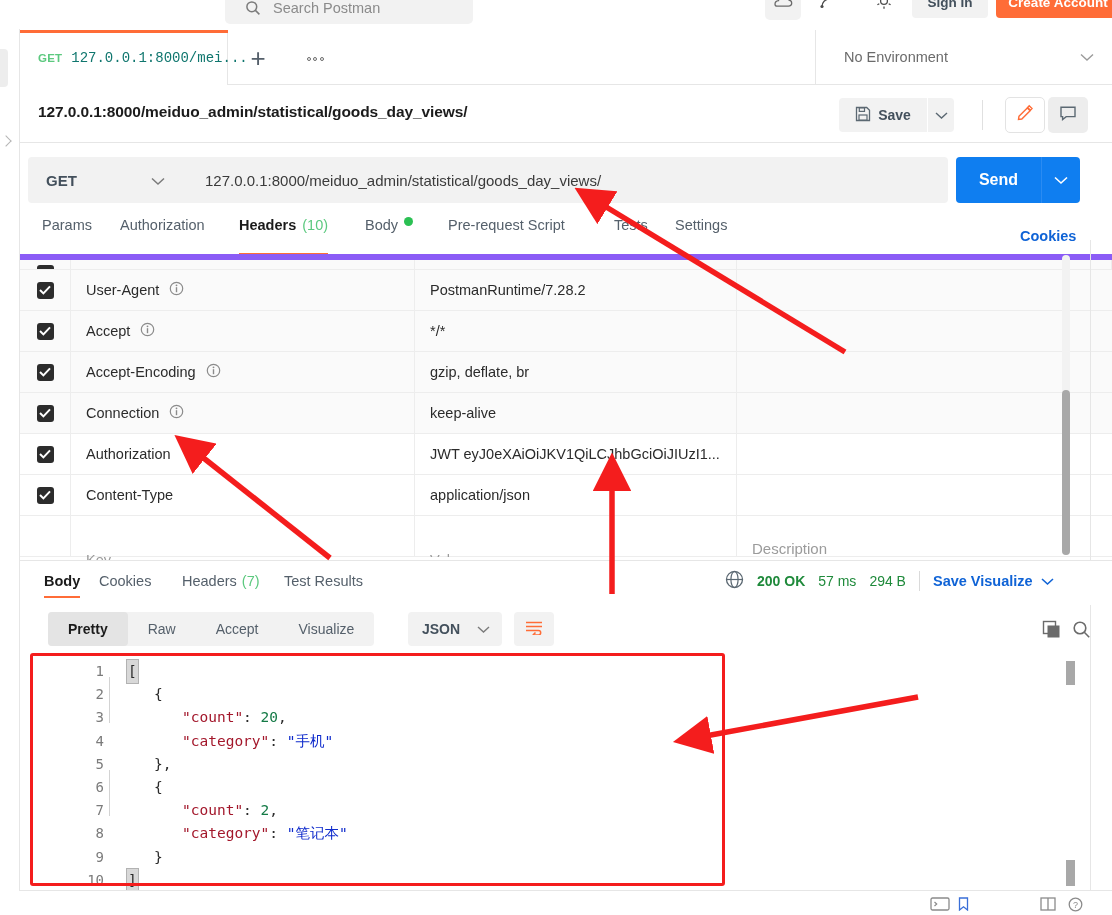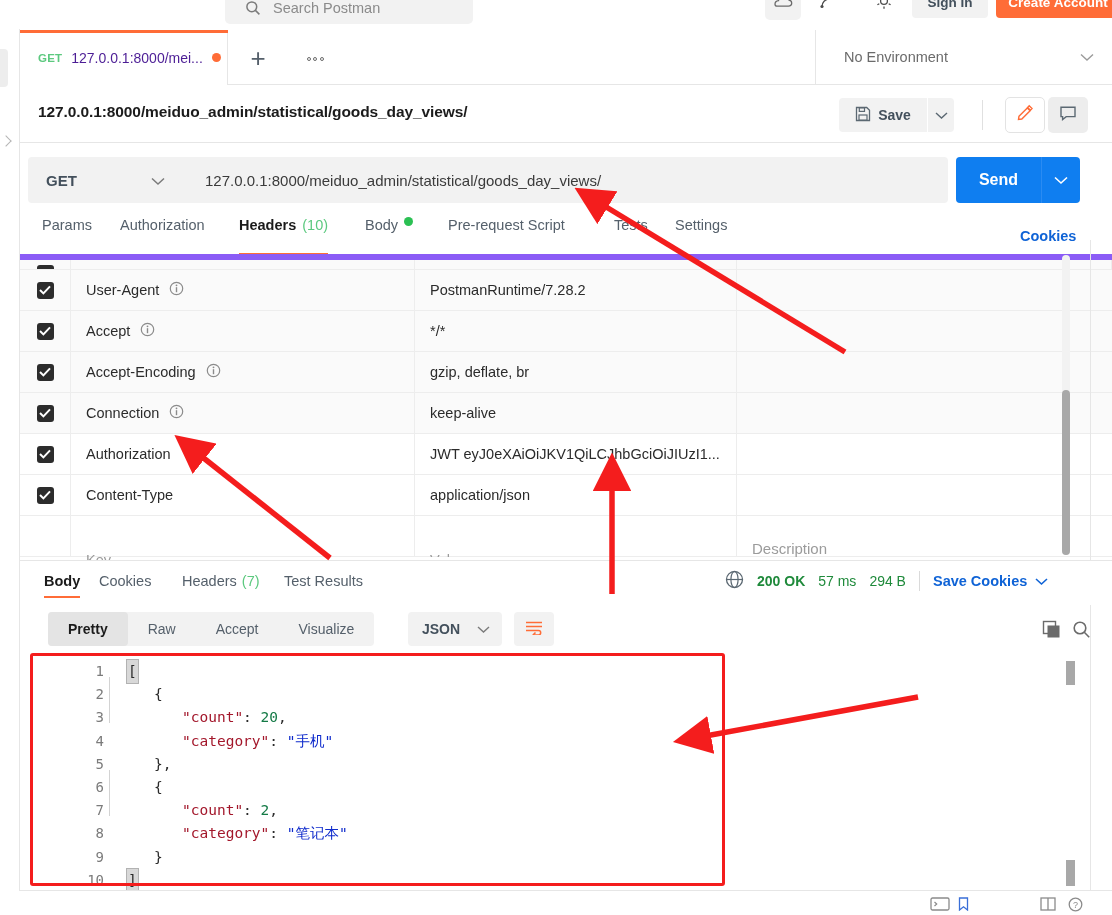--- a/index.html
+++ b/index.html
@@ -70,21 +70,21 @@
   .tab-active {
     position: absolute; left: 0px; top: 0px; width: 208px; height: 55px;
     background: #ffffff; border-right: 1px solid #e6e6e6;
     display: flex; align-items: center; padding-left: 18px; gap: 9px;
   }
   .tab-active::before {
     content: ""; position: absolute; left: 0; top: 0;
     width: 208px; height: 2.5px; background: #ff6c37;
   }
   .tab-method { font-size: 11.5px; color: #5cc97f; font-weight: bold; letter-spacing: .2px; }
-  .tab-title { font-size: 14px; color: #4c1d95; }
+  .tab-title { font-size: 14px; color: #0f766e; font-family: Liberation Mono, monospace; }
   .tab-dot { width: 9px; height: 9px; border-radius: 50%; background: #ff6c37; }
   .tab-plus {
     position: absolute; left: 224px; top: 14px; width: 28px; height: 28px;
     display: flex; align-items: center; justify-content: center;
     font-size: 26px; color: #55606b; font-weight: 300; line-height: 1;
   }
   .tab-dots {
     position: absolute; left: 278px; top: 18px; width: 34px; height: 22px;
     display: flex; align-items: center; justify-content: center; gap: 2.5px;
   }
@@ -672,21 +672,21 @@
             <circle cx="9.5" cy="9.5" r="8" fill="none" stroke="#5b6872" stroke-width="1.3"></circle>
             <ellipse cx="9.5" cy="9.5" rx="3.6" ry="8" fill="none" stroke="#5b6872" stroke-width="1.2"></ellipse>
             <line x1="1.5" y1="9.5" x2="17.5" y2="9.5" stroke="#5b6872" stroke-width="1.2"></line>
           </svg>
       </span>
       <span class="stat-ok">200 OK</span>
       <span class="stat-num">57 ms</span>
       <span class="stat-num">294 B</span>
       <span class="stat-sep"></span>
       <span class="saveresp">
-        <span>Save Cookies</span>
+        <span>Save Visualize</span>
         <span>
           <svg width="13" height="8" viewBox="0 0 13 8">
               <path d="M1 1l5.5 5L12 1" fill="none" stroke="#0f63d6" stroke-width="1.6"></path>
             </svg>
         </span>
       </span>
     </div>
   </div>
 
   <div class="viewer-bar">

